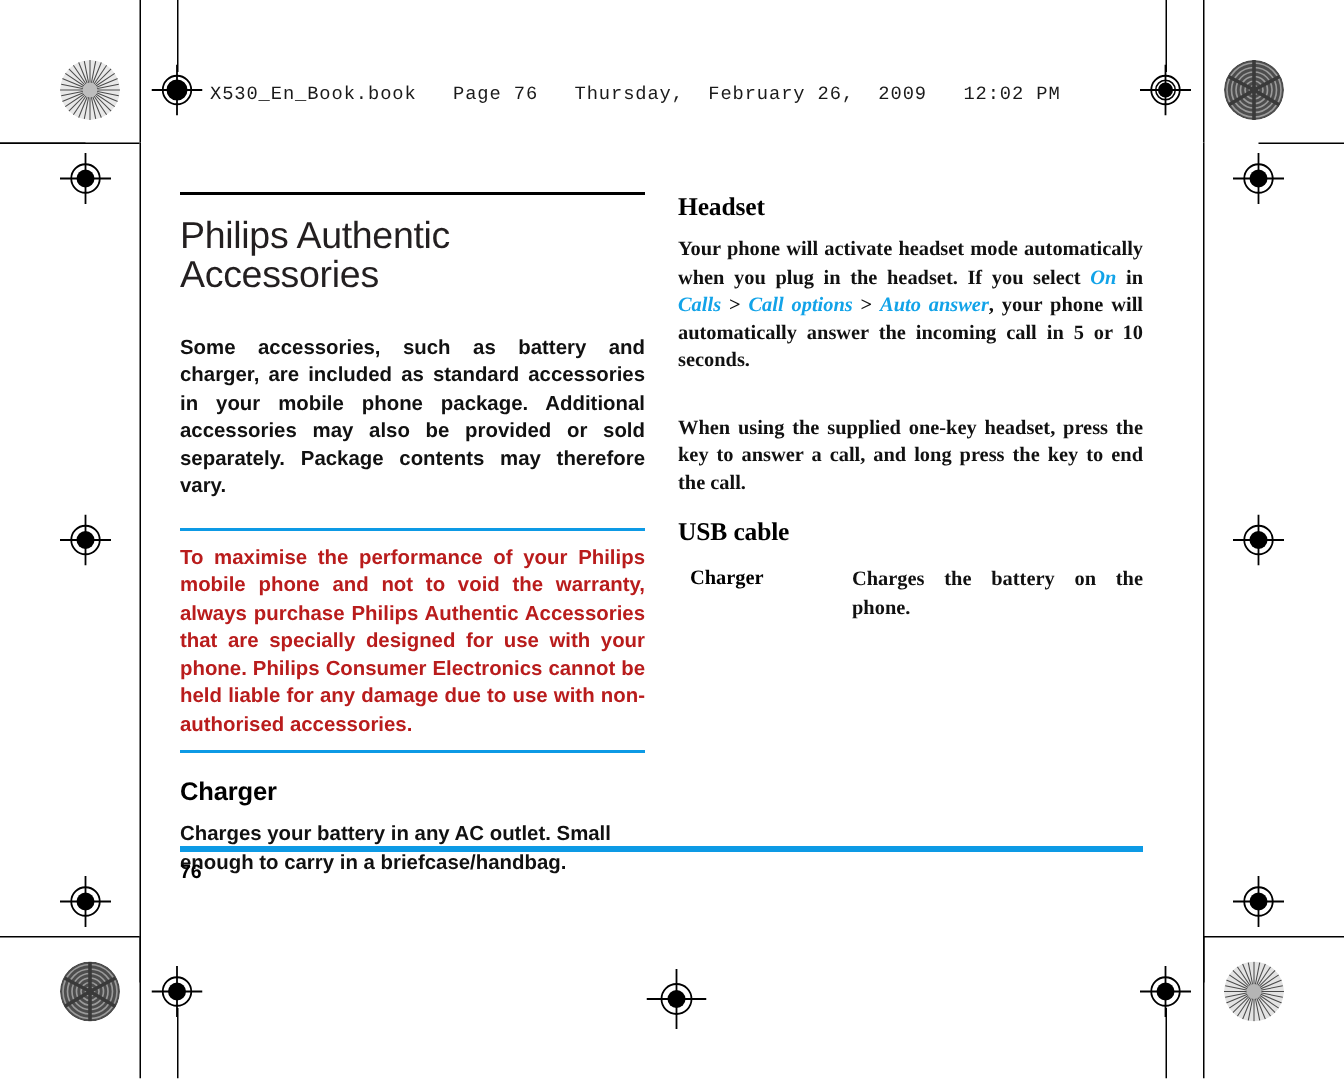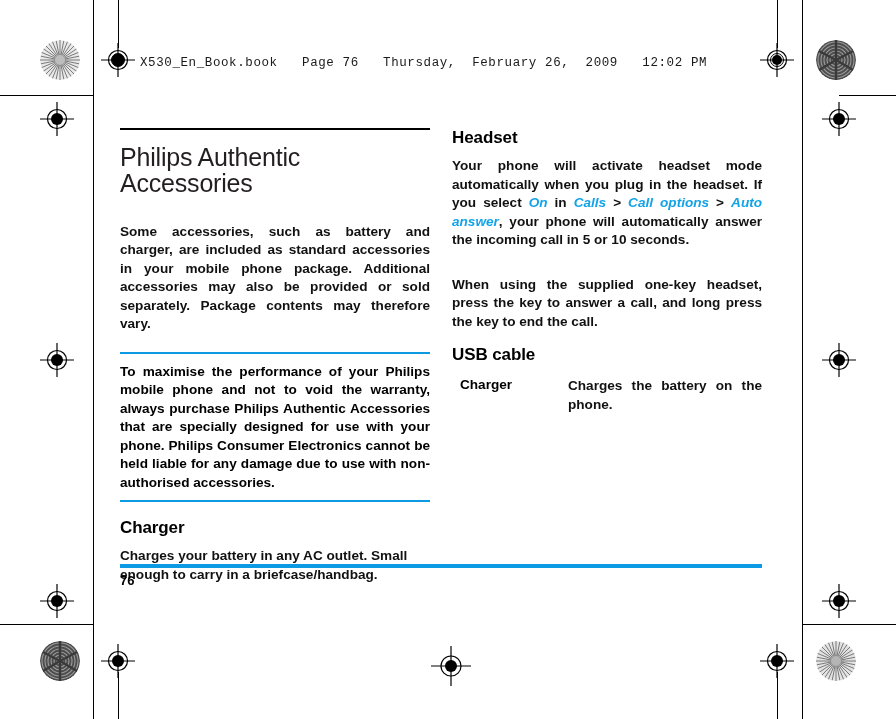--- a/index.html
+++ b/index.html
@@ -63,21 +63,21 @@
     top: 128px;
     width: 642px;
   }
 
   .col {
     position: absolute;
     top: 0;
     width: 310px;
   }
   .col-left  { left: 0; }
-  .col-right { left: 332px; }
+  .col-right { left: 332px; font-family: Liberation Serif, serif; }
 
   .rule-black {
     height: 2px;
     background: #000;
     margin: 0 0 14px 0;
   }
   .rule-blue {
     height: 2px;
     background: #0d9ae5;
     margin: 0;
@@ -113,21 +113,21 @@
 
   .callout {
     margin: 18px 0 16px 0;
   }
   .callout .rule-blue.top { margin-bottom: 9px; }
   .callout .rule-blue.bottom { margin-top: 8px; }
   .callout p {
     font-size: 13.6px;
     line-height: 18.5px;
     margin: 0;
-    color: #000000;
+    color: #b91c1c;
     text-align: justify;
     font-weight: 600;
   }
 
   .spacer-sm { height: 12px; }
 
   .lnk {
     color: #12a3e8;
     font-style: italic;
     font-weight: 600;

